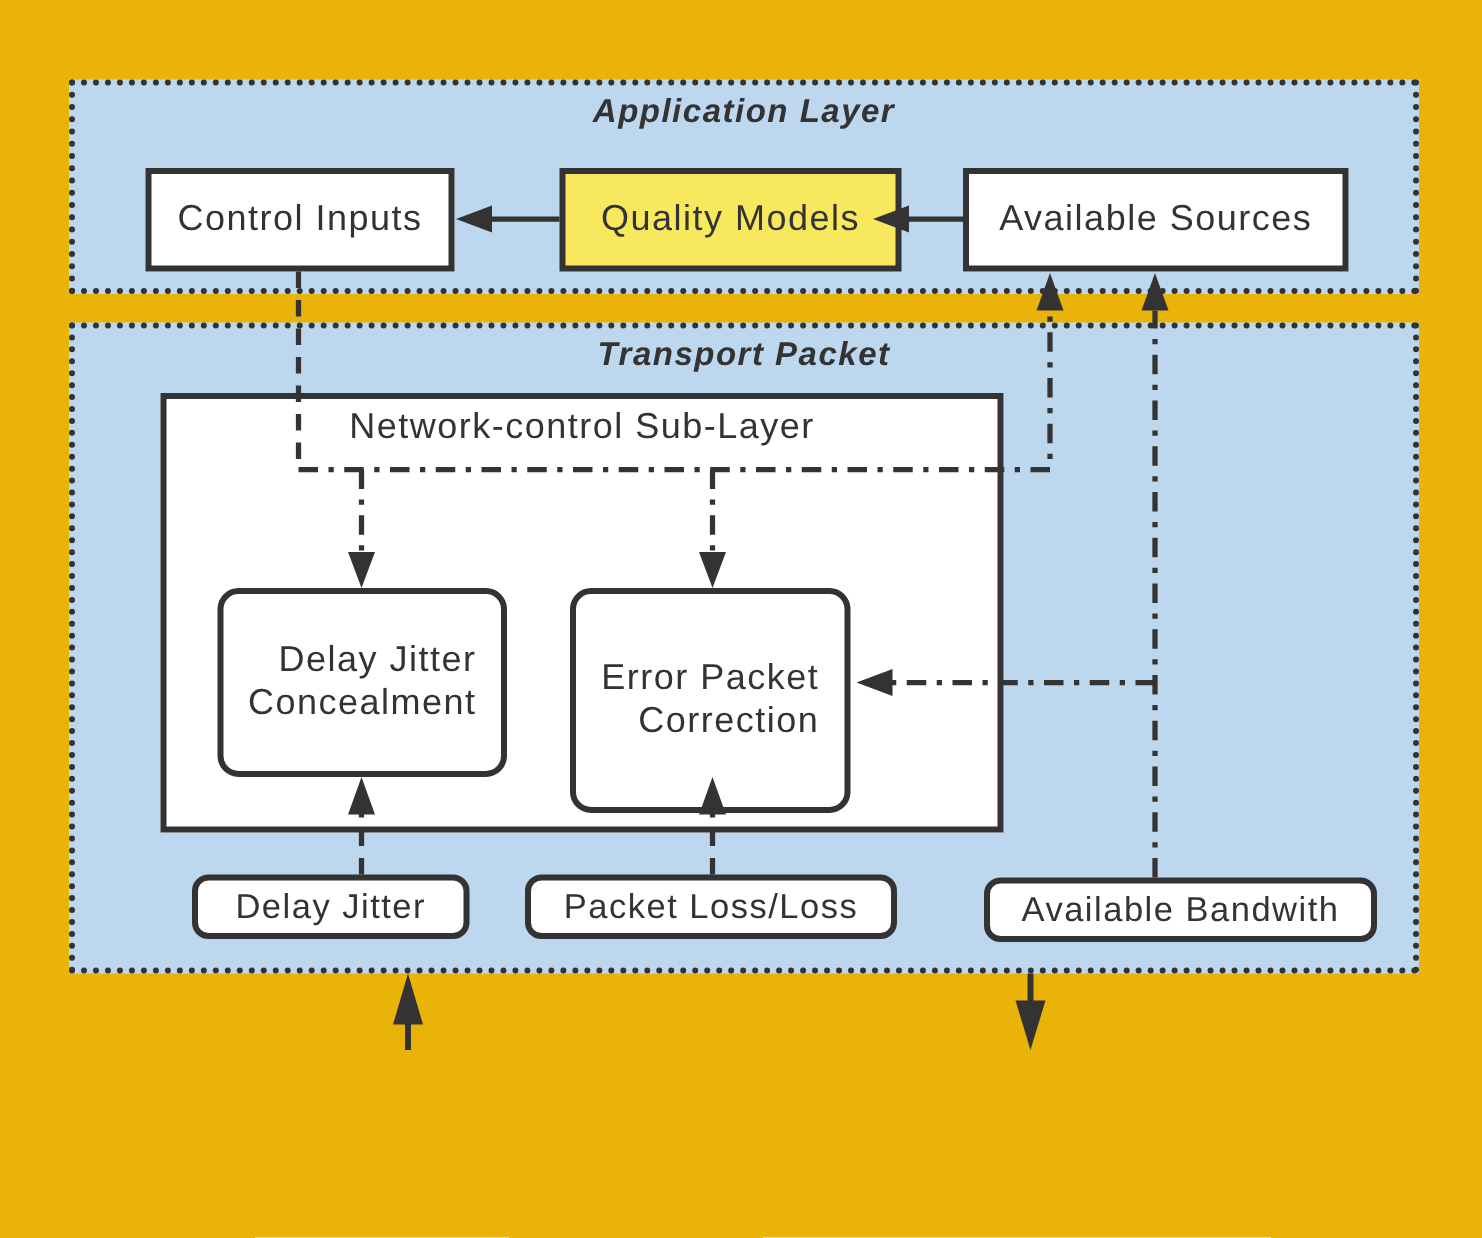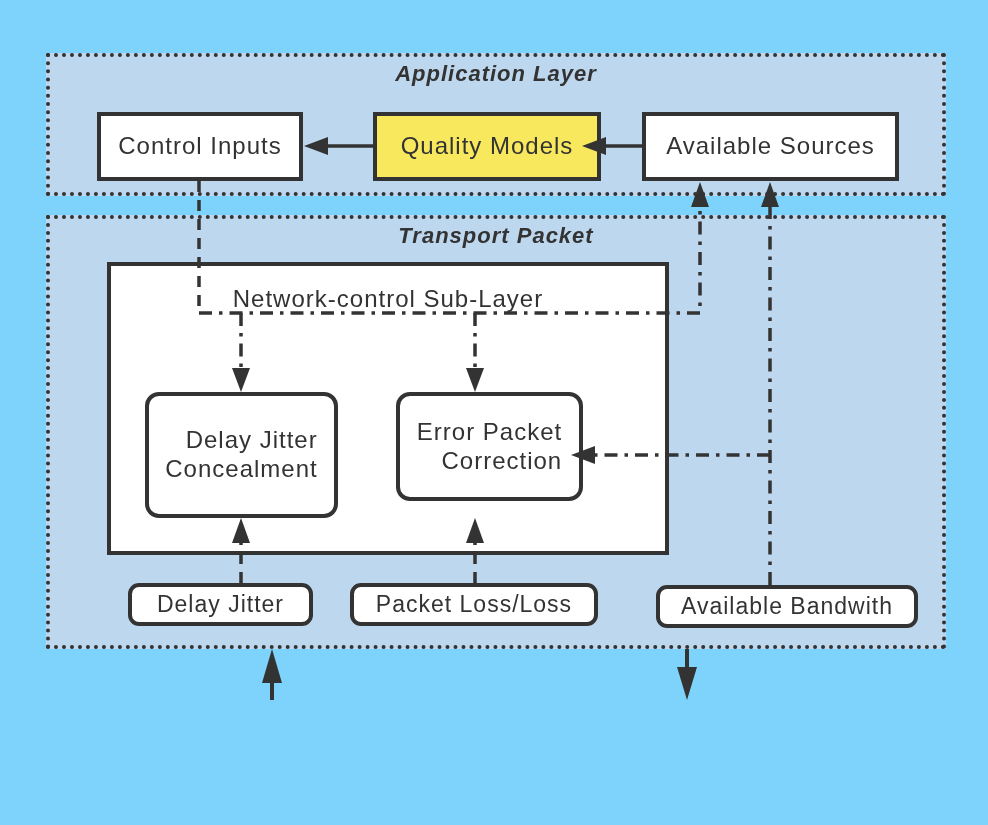--- a/index.html
+++ b/index.html
@@ -3,21 +3,21 @@
 <meta charset="utf-8">
 <style>
   :root{
     --layer-fill:#BDD7EE;
     --highlight-fill:#F7E85E;
     --box-fill:#FFFFFF;
     --line:#333333;
   }
   html,body{margin:0;padding:0;background:#ffffff;}
   #stage{
-    position:relative;width:988px;height:825px;background:#7dd3fc;
+    position:relative;width:988px;height:825px;background:#eab308;
     font-family:"Liberation Sans","DejaVu Sans",sans-serif;color:var(--line);
     overflow:hidden;
   }
   .layer{
     position:absolute;box-sizing:border-box;
     background:var(--layer-fill);
     border:4px dotted var(--line);
     z-index:1;
   }
   .layer-title{
@@ -28,21 +28,21 @@
     position:absolute;box-sizing:border-box;
     background:var(--box-fill);border:4px solid var(--line);
     display:flex;align-items:center;justify-content:center;
     font-size:24px;letter-spacing:1px;text-align:right;
     z-index:2;line-height:1.2;
   }
   .node.highlight{background:var(--highlight-fill);}
   .node.rounded{border-radius:14px;}
   .node.small{border-radius:11px;font-size:23px;}
   .node.container{align-items:flex-start;}
-  .sublayer-title{margin-top:19px;font-size:24px;letter-spacing:1px;}
+  .sublayer-title{margin-top:5px;font-size:24px;letter-spacing:1px;}
   .multiline{white-space:pre-line;}
   .bottom-half{
     position:absolute;left:0;right:0;box-sizing:border-box;
     display:flex;align-items:center;justify-content:center;
     font-weight:bold;font-style:italic;font-size:23px;letter-spacing:1px;
   }
   .bottom-half.first{top:0;height:39px;border-bottom:4px dotted var(--line);}
   .bottom-half.second{top:43px;bottom:0;}
   #wires{position:absolute;left:0;top:0;z-index:3;pointer-events:none;}
   .ln{stroke:var(--line);fill:none;}
@@ -69,21 +69,21 @@
   <div class="node" style="left:97px;top:112px;width:206px;height:69px;">Control Inputs</div>
   <div class="node highlight" style="left:373px;top:112px;width:228px;height:69px;">Quality Models</div>
   <div class="node" style="left:642px;top:112px;width:257px;height:69px;">Available Sources</div>
 
   <div class="node container" style="left:107px;top:262px;width:562px;height:293px;">
     <span class="sublayer-title">Network-control Sub-Layer</span>
   </div>
 
   <div class="node rounded multiline" style="left:145px;top:392px;width:193px;height:126px;">Delay Jitter
 Concealment</div>
-  <div class="node rounded multiline" style="left:396px;top:392px;width:187px;height:109px;">Error Packet
+  <div class="node rounded multiline" style="left:380px;top:392px;width:187px;height:150px;">Error Packet
 Correction</div>
 
   <div class="node small" style="left:128px;top:583px;width:185px;height:43px;">Delay Jitter</div>
   <div class="node small" style="left:350px;top:583px;width:248px;height:43px;">Packet Loss/Loss</div>
   <div class="node small" style="left:656px;top:585px;width:262px;height:43px;">Available Bandwith</div>
 
   <svg id="wires" width="988" height="825" viewBox="0 0 988 825">
 
     <path class="ln s35" d="M642,146 H604"></path>
     <polygon class="ah" points="582,146 606,137 606,155"></polygon>

